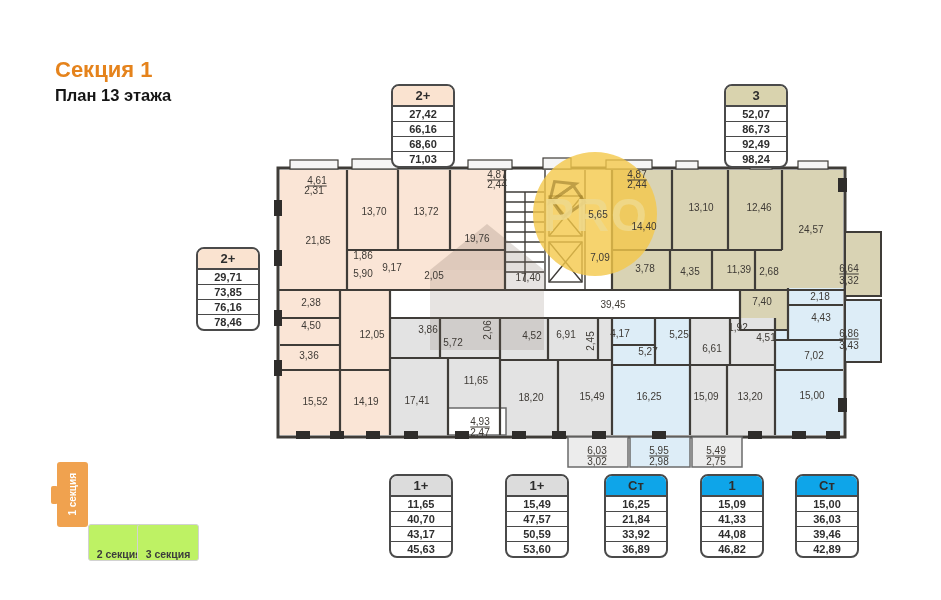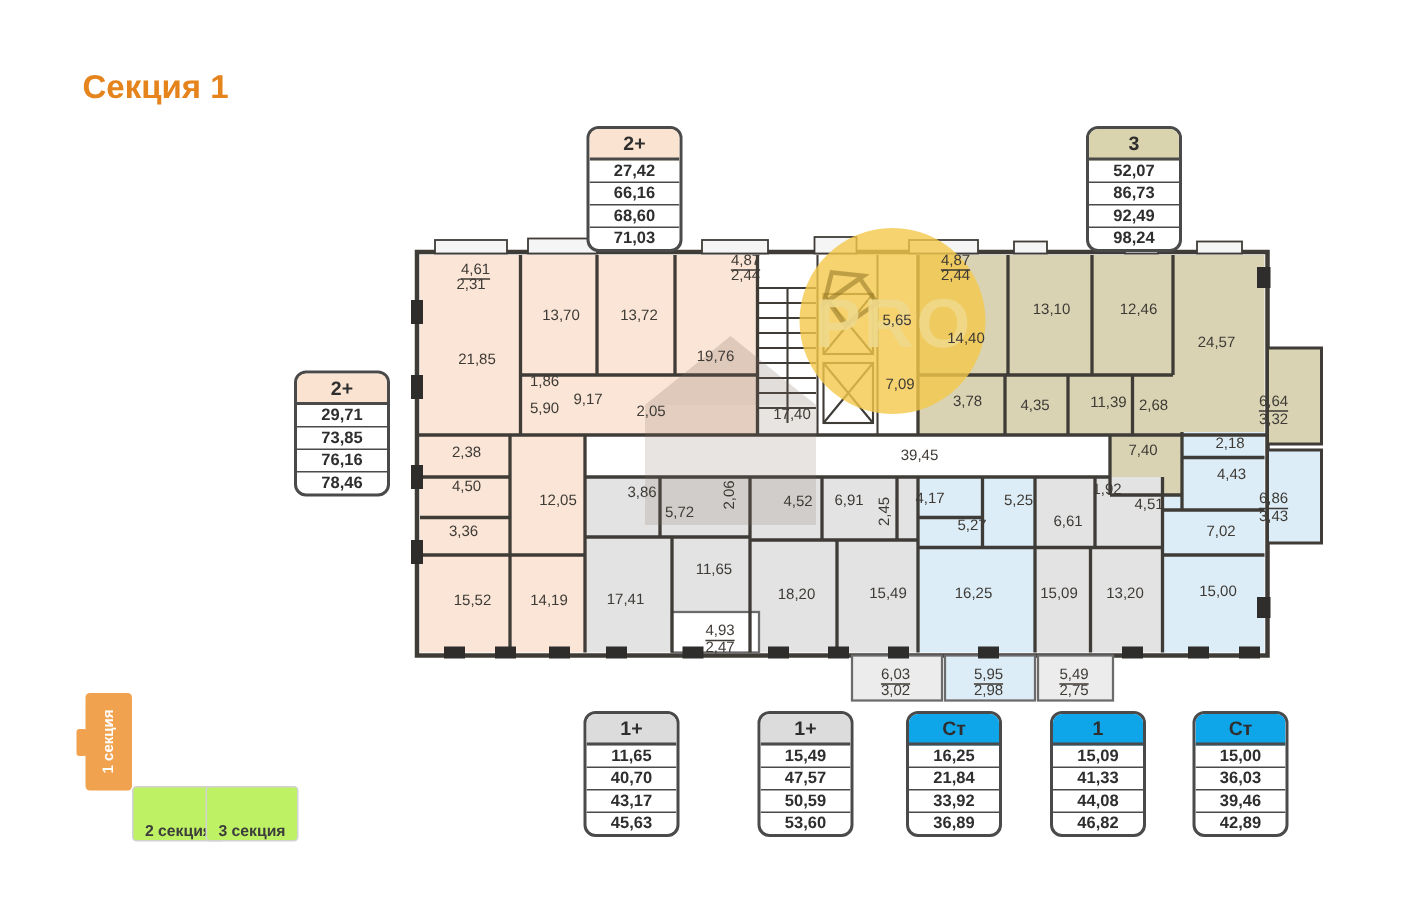--- a/index.html
+++ b/index.html
@@ -2,21 +2,21 @@
 <html><head>
 <meta charset="utf-8">
 <style>
   html,body{margin:0;padding:0;}
   body{width:941px;height:600px;background:#ffffff;font-family:"Liberation Sans",sans-serif;position:relative;overflow:hidden;}
   .stage{position:absolute;inset:0;}
 
   
   .titles{position:absolute;left:55px;top:44px;line-height:1.12;}
   .t-building{font-size:27px;font-weight:800;color:#e5831c;letter-spacing:.5px;}
-  .t-section{font-size:22px;font-weight:800;color:#e5831c;margin-top:2px;}
+  .t-section{font-size:22px;font-weight:800;color:#e5831c;margin-top:14px;}
   .t-floor{font-size:16.5px;font-weight:700;color:#151515;margin-top:3px;}
 
   
   .apt-box{position:absolute;width:64px;background:#fff;border:2px solid #4a4a4a;border-radius:8px;
            overflow:hidden;text-align:center;color:#2e2e2e;box-sizing:border-box;}
   .apt-head{height:19px;line-height:19px;font-size:13px;font-weight:800;border-bottom:2px solid #4a4a4a;}
   .apt-val{height:14px;line-height:14px;font-size:11px;font-weight:700;border-bottom:1.5px solid #4a4a4a;}
   .apt-val:last-child{border-bottom:none;}
   .theme-peach .apt-head{background:#fae3d0;}
   .theme-khaki .apt-head{background:#d9d3ae;}
@@ -200,20 +200,21 @@
         <text x="597" y="461" text-anchor="middle" dominant-baseline="central" class="room-label">3,02</text>
         <text x="659" y="450" text-anchor="middle" dominant-baseline="central" class="room-label" text-decoration="underline">5,95</text>
         <text x="659" y="461" text-anchor="middle" dominant-baseline="central" class="room-label">2,98</text>
         <text x="716" y="450" text-anchor="middle" dominant-baseline="central" class="room-label" text-decoration="underline">5,49</text>
         <text x="716" y="461" text-anchor="middle" dominant-baseline="central" class="room-label">2,75</text>
       </g>
   </svg>
 
   <div class="titles">
     <div class="t-section">Секция 1</div>
+    <div class="t-floor">План 13 этажа</div>
   </div>
 
   <div class="apt-box theme-peach" style="left:391px;top:84px">
     <div class="apt-head">2+</div>
     <div class="apt-val">27,42</div>
     <div class="apt-val">66,16</div>
     <div class="apt-val">68,60</div>
     <div class="apt-val">71,03</div>
   </div>
   <div class="apt-box theme-khaki" style="left:724px;top:84px">

